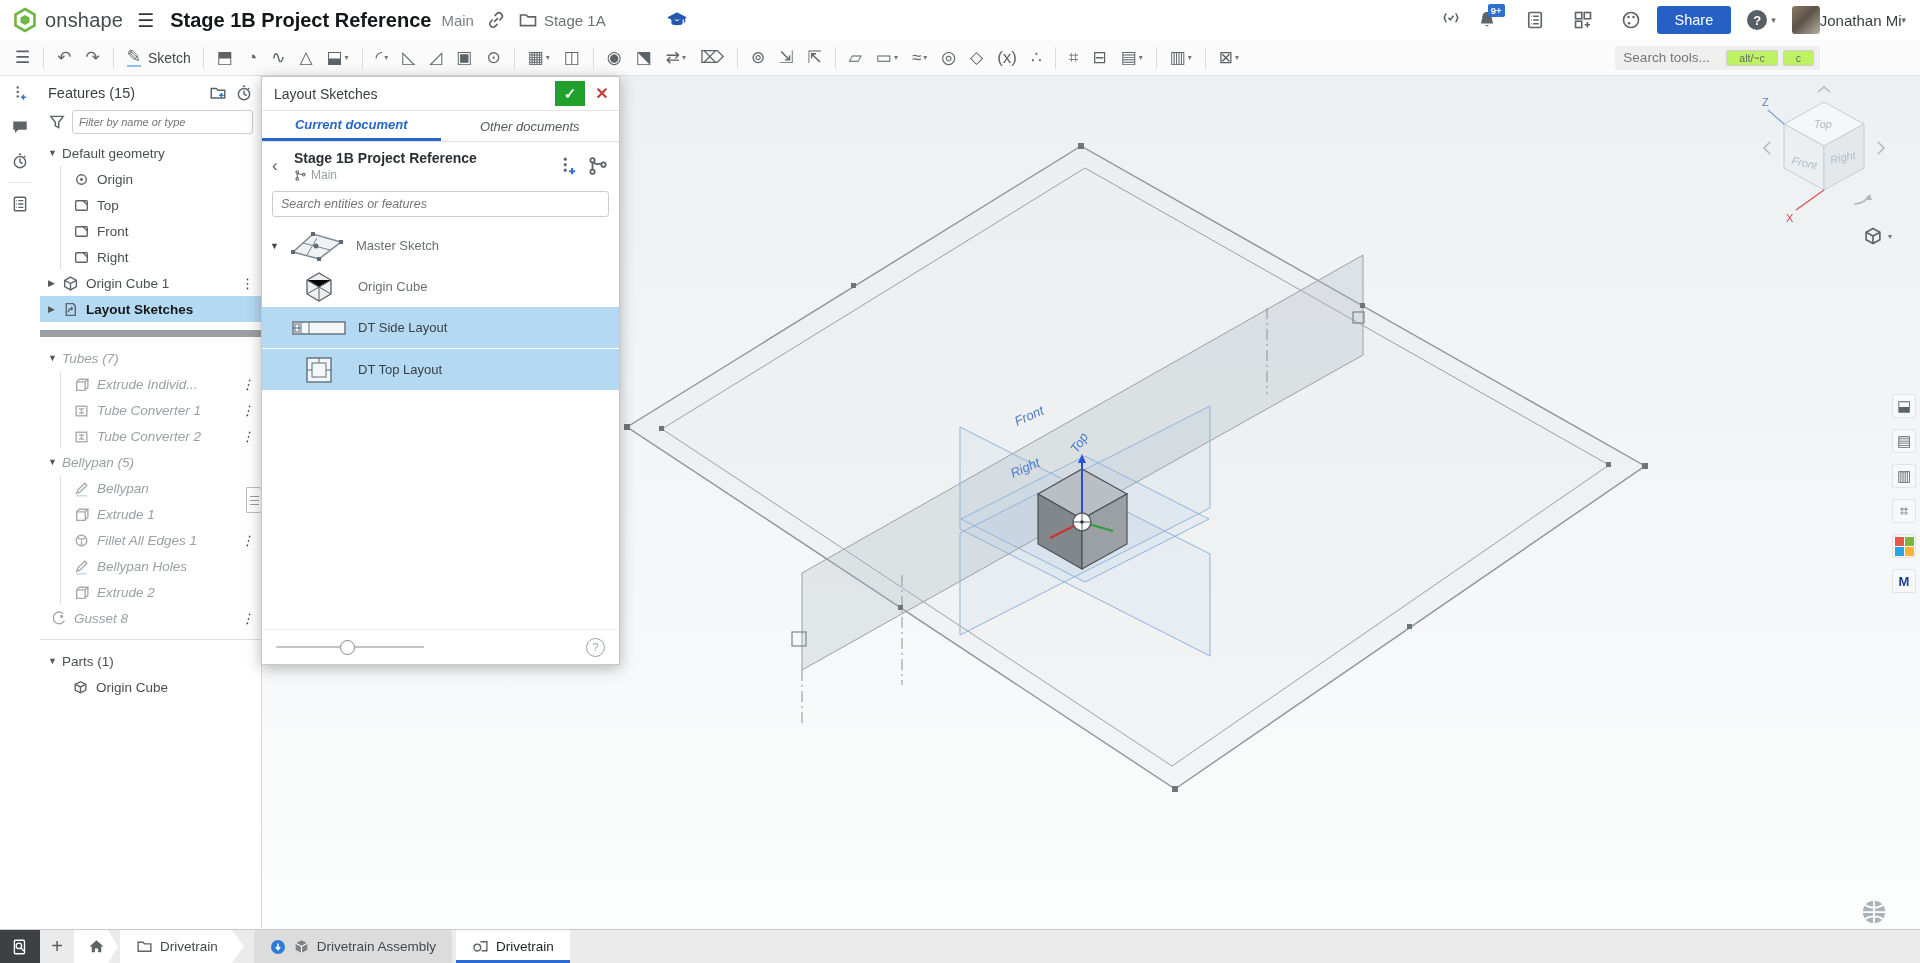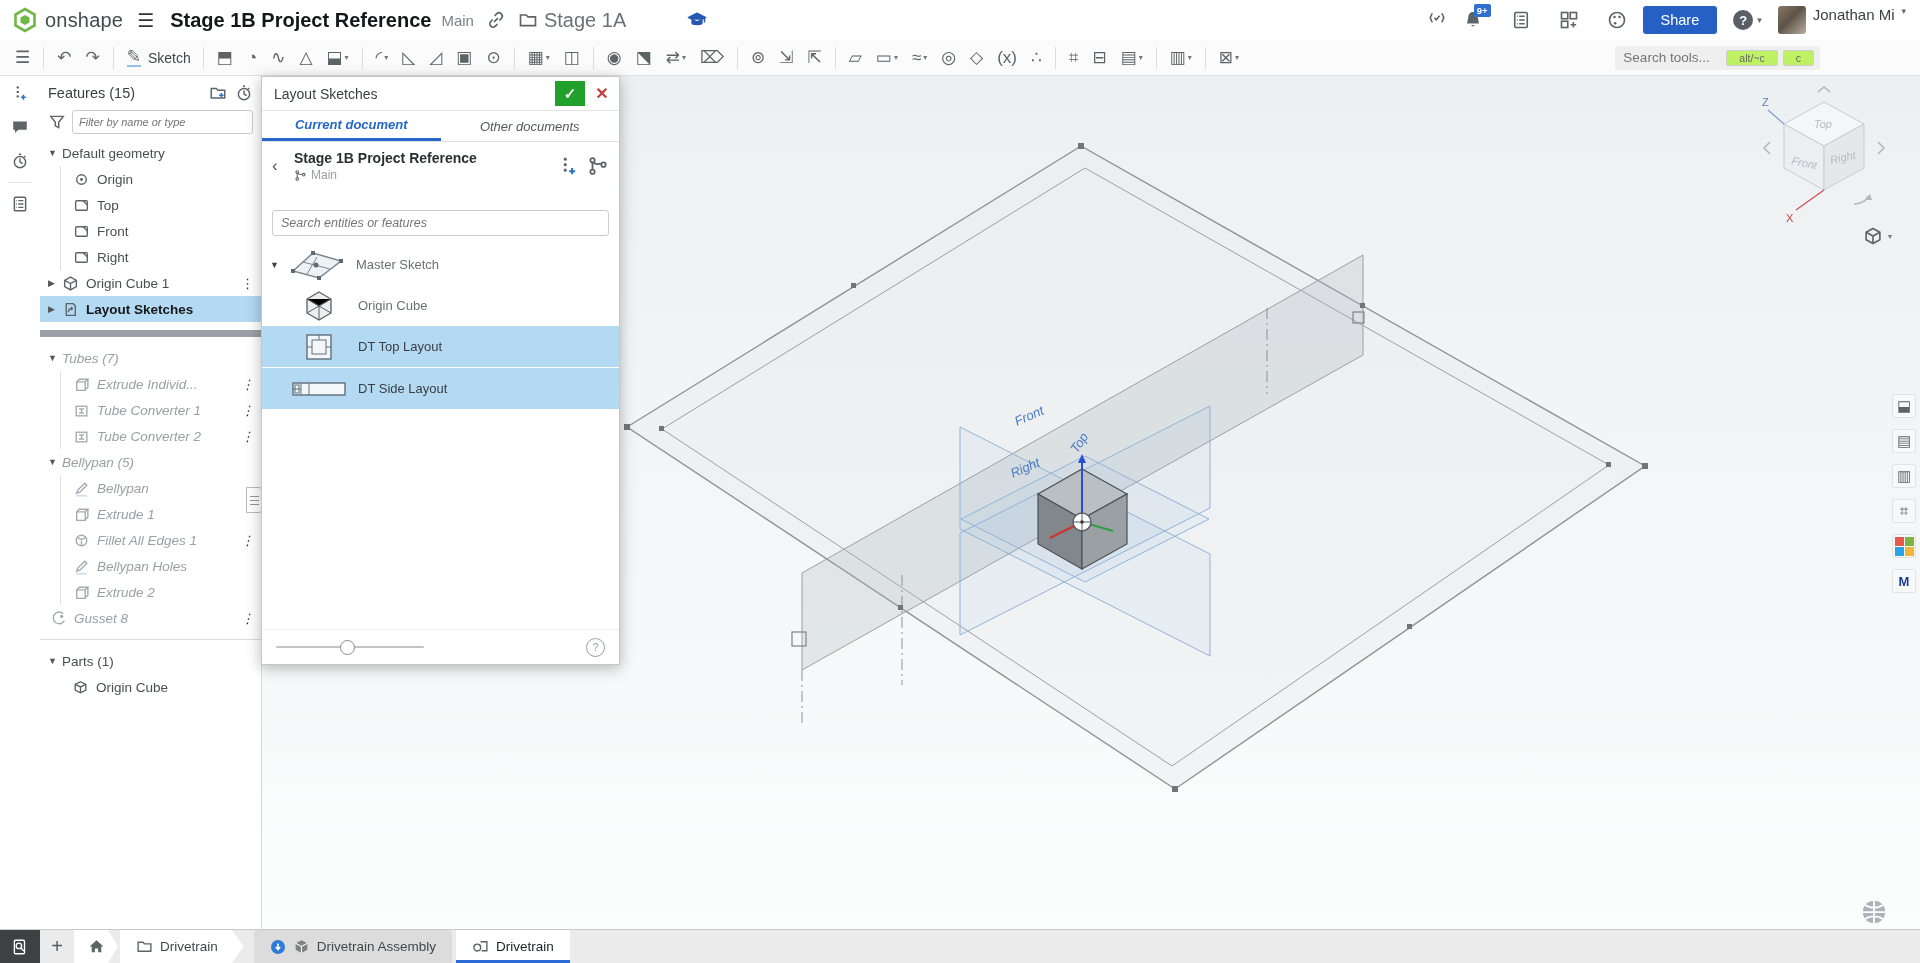--- a/index.html
+++ b/index.html
@@ -6,21 +6,21 @@
   body{width:1920px;height:963px;position:relative;overflow:hidden;background:#fff;
        font-family:"Liberation Sans",sans-serif;color:#333;-webkit-font-smoothing:antialiased;}
   
   #topbar{position:absolute;left:0;top:0;width:100%;height:40px;background:#fff;display:flex;align-items:center;z-index:30;}
   .logo-wrap{display:flex;align-items:center;gap:7px;padding-left:12px;}
   .logo-text{font-size:20px;color:#444a4e;letter-spacing:.2px;}
   .hamburger{font-size:19px;color:#2f3337;margin-left:14px;cursor:pointer;}
   .doc-title{font-size:20px;font-weight:bold;color:#14171a;margin-left:16px;white-space:nowrap;}
   .ws-name{font-size:15px;color:#7d8288;margin-left:10px;}
   .tb-ico{width:20px;height:20px;margin-left:12px;flex:none;}
-  .crumb{font-size:20px;color:#6c7176;margin-left:6px;}
+  .crumb{font-size:15px;color:#6c7176;margin-left:6px;}
   .cap-ico{width:22px;height:20px;margin-left:60px;}
   #topbar-right{margin-left:auto;display:flex;align-items:center;gap:16px;padding-right:14px;}
   .bell-wrap{position:relative;width:20px;height:20px;}
   .badge{position:absolute;top:-6px;right:-8px;background:#2f6fd0;color:#fff;font-size:9.5px;
          padding:1px 3px;border-radius:2px;font-weight:bold;}
   .share-btn{background:#2660c4;color:#fff;font-size:14.5px;padding:6px 18px;border-radius:3px;border:none;cursor:pointer;}
   .helpc{width:20px;height:20px;border-radius:50%;background:#595f66;color:#fff;font-size:13px;font-weight:bold;
          display:flex;align-items:center;justify-content:center;}
   .caret{font-size:9px;color:#666;}
   .avatar{width:28px;height:28px;border-radius:3px;background:linear-gradient(135deg,#8a7a66 0%,#5d5247 45%,#b7b0a3 100%);}
@@ -93,21 +93,21 @@
          font-weight:bold;cursor:pointer;margin-right:4px;}
   .dlg-tabs{display:flex;height:30px;border-bottom:1px solid #e0e0e0;font-style:italic;}
   .dlg-tab{flex:1;display:flex;align-items:center;justify-content:center;font-size:13px;color:#54585c;cursor:pointer;}
   .dlg-tab.active{color:#2667c9;border-bottom:3px solid #2667c9;font-weight:bold;}
   .dlg-dochead{display:flex;align-items:center;height:48px;padding:0 10px;}
   .dlg-back{font-size:17px;color:#555;width:22px;cursor:pointer;}
   .dlg-doc{flex:1;}
   .dlg-docname{font-size:14px;font-weight:bold;color:#2b2f33;}
   .dlg-branch{display:flex;align-items:center;gap:4px;font-size:12px;color:#9aa0a5;margin-top:2px;}
   .dlg-hico{width:22px;height:22px;margin-left:8px;cursor:pointer;}
-  .dlg-search{margin:20px 10px 8px 10px;}
+  .dlg-search{margin:1px 10px 8px 10px;}
   .dlg-search input{width:100%;box-sizing:border-box;height:26px;border:1px solid #ccc;border-radius:3px;font-size:12.5px;
                     font-style:italic;color:#999;padding:0 8px;outline:none;font-family:"Liberation Sans",sans-serif;}
   .dlg-row{display:flex;align-items:center;height:41px;cursor:pointer;position:relative;}
   .dlg-row.sel{background:#b4d9f3;margin-bottom:1px;}
   .dlg-arr{width:16px;margin-left:8px;font-size:9px;color:#444;}
   .dlg-thumb{width:62px;display:flex;align-items:center;justify-content:center;flex:none;}
   .dlg-row.child{padding-left:26px;}
   .dlg-lbl{font-size:13px;color:#6b7075;margin-left:8px;}
   .dlg-row.sel .dlg-lbl{color:#3a3e42;}
   .dlg-footer{margin-top:auto;height:34px;display:flex;align-items:center;padding:0 14px;border-top:1px solid #eee;}
@@ -310,21 +310,21 @@
         <use href="#i-apps"></use>
       </svg>
     <svg class="tb-ico">
         <use href="#i-palette"></use>
       </svg>
     <button class="share-btn">Share</button>
     <span style="display:flex;align-items:center;gap:4px">
       <span class="helpc">?</span>
       <span class="caret">▾</span>
     </span>
-    <span style="display:flex;gap:7px">
+    <span style="display:flex;align-items:center;">
       <span class="avatar"></span>
       <span class="user-name">Jonathan Mi</span>
       <span class="caret">▾</span>
     </span>
   </div>
 </div>
 
 <div id="toolbar">
   <span class="tbi">
       <span class="cg">☰</span>
@@ -797,38 +797,38 @@
     <span class="dlg-thumb">
       <svg width="28" height="32" viewBox="0 0 28 32">
         <polygon points="14,2 26,9 26,23 14,30 2,23 2,9" fill="#eceef0" stroke="#5a6066" stroke-width="1.3"></polygon>
         <path d="M2,9 L14,16 L26,9 M14,16 V30 M2,9 L26,23 M26,9 L2,23" stroke="#5a6066" stroke-width="1"></path>
       </svg>
     </span>
     <span class="dlg-lbl">Origin Cube</span>
   </div>
   <div class="dlg-row child sel">
     <span class="dlg-thumb">
+      <svg width="56" height="20" viewBox="0 0 56 20">
+        <rect x="2" y="4" width="52" height="12" fill="#f4f7f9" stroke="#5f6f7b" stroke-width="1.4"></rect>
+        <path d="M10,4 V16 M18,4 V16 M10,10 H2" stroke="#5f6f7b" stroke-width="1"></path>
+        <rect x="4" y="6" width="4" height="8" fill="none" stroke="#5f6f7b" stroke-width="1"></rect>
+      </svg>
+    </span>
+    <span class="dlg-lbl">DT Side Layout</span>
+  </div>
+  <div class="dlg-row child sel">
+    <span class="dlg-thumb">
       <svg width="30" height="30" viewBox="0 0 30 30">
         <rect x="3" y="3" width="24" height="24" fill="#f4f7f9" stroke="#5f6f7b" stroke-width="1.4"></rect>
         <rect x="8" y="8" width="14" height="14" fill="none" stroke="#5f6f7b" stroke-width="1"></rect>
         <path d="M3,15 H8 M22,15 H27 M15,3 V8" stroke="#5f6f7b" stroke-width="1"></path>
       </svg>
     </span>
     <span class="dlg-lbl">DT Top Layout</span>
   </div>
-  <div class="dlg-row child sel">
-    <span class="dlg-thumb">
-      <svg width="56" height="20" viewBox="0 0 56 20">
-        <rect x="2" y="4" width="52" height="12" fill="#f4f7f9" stroke="#5f6f7b" stroke-width="1.4"></rect>
-        <path d="M10,4 V16 M18,4 V16 M10,10 H2" stroke="#5f6f7b" stroke-width="1"></path>
-        <rect x="4" y="6" width="4" height="8" fill="none" stroke="#5f6f7b" stroke-width="1"></rect>
-      </svg>
-    </span>
-    <span class="dlg-lbl">DT Side Layout</span>
-  </div>
 
   <div class="dlg-footer">
     <div class="dlg-slider">
       <div class="dlg-knob"></div>
     </div>
     <div class="dlg-help">?</div>
   </div>
 </div>
 
 <div id="bottombar">

